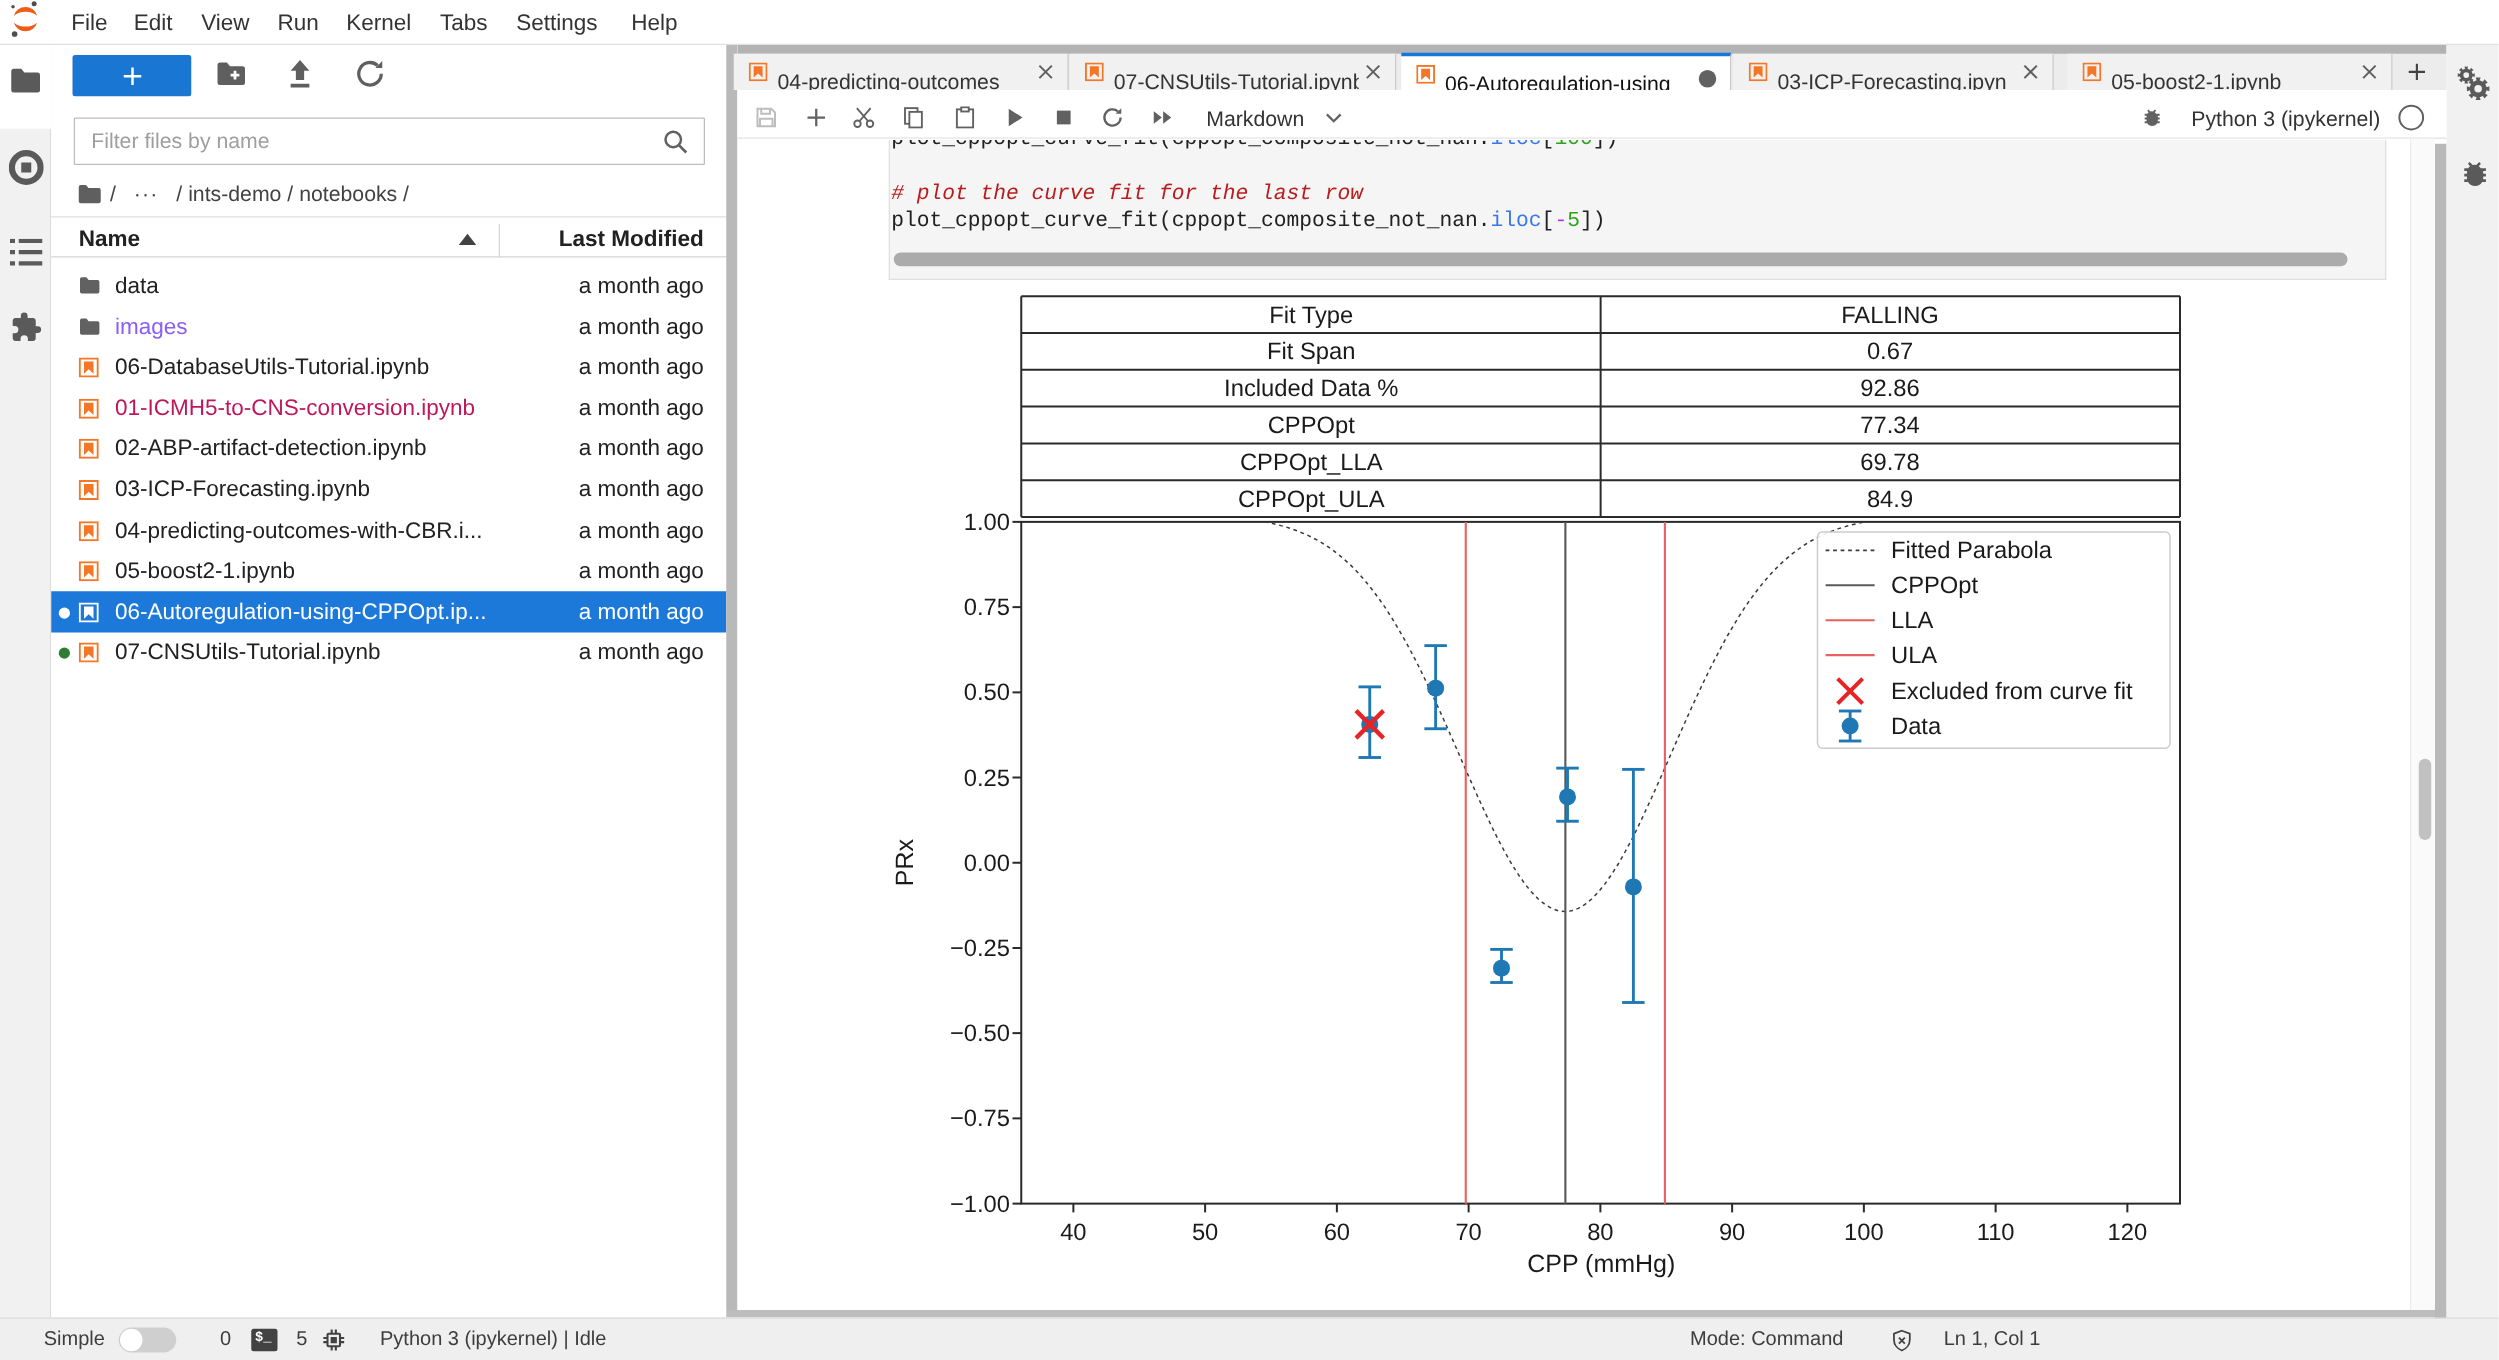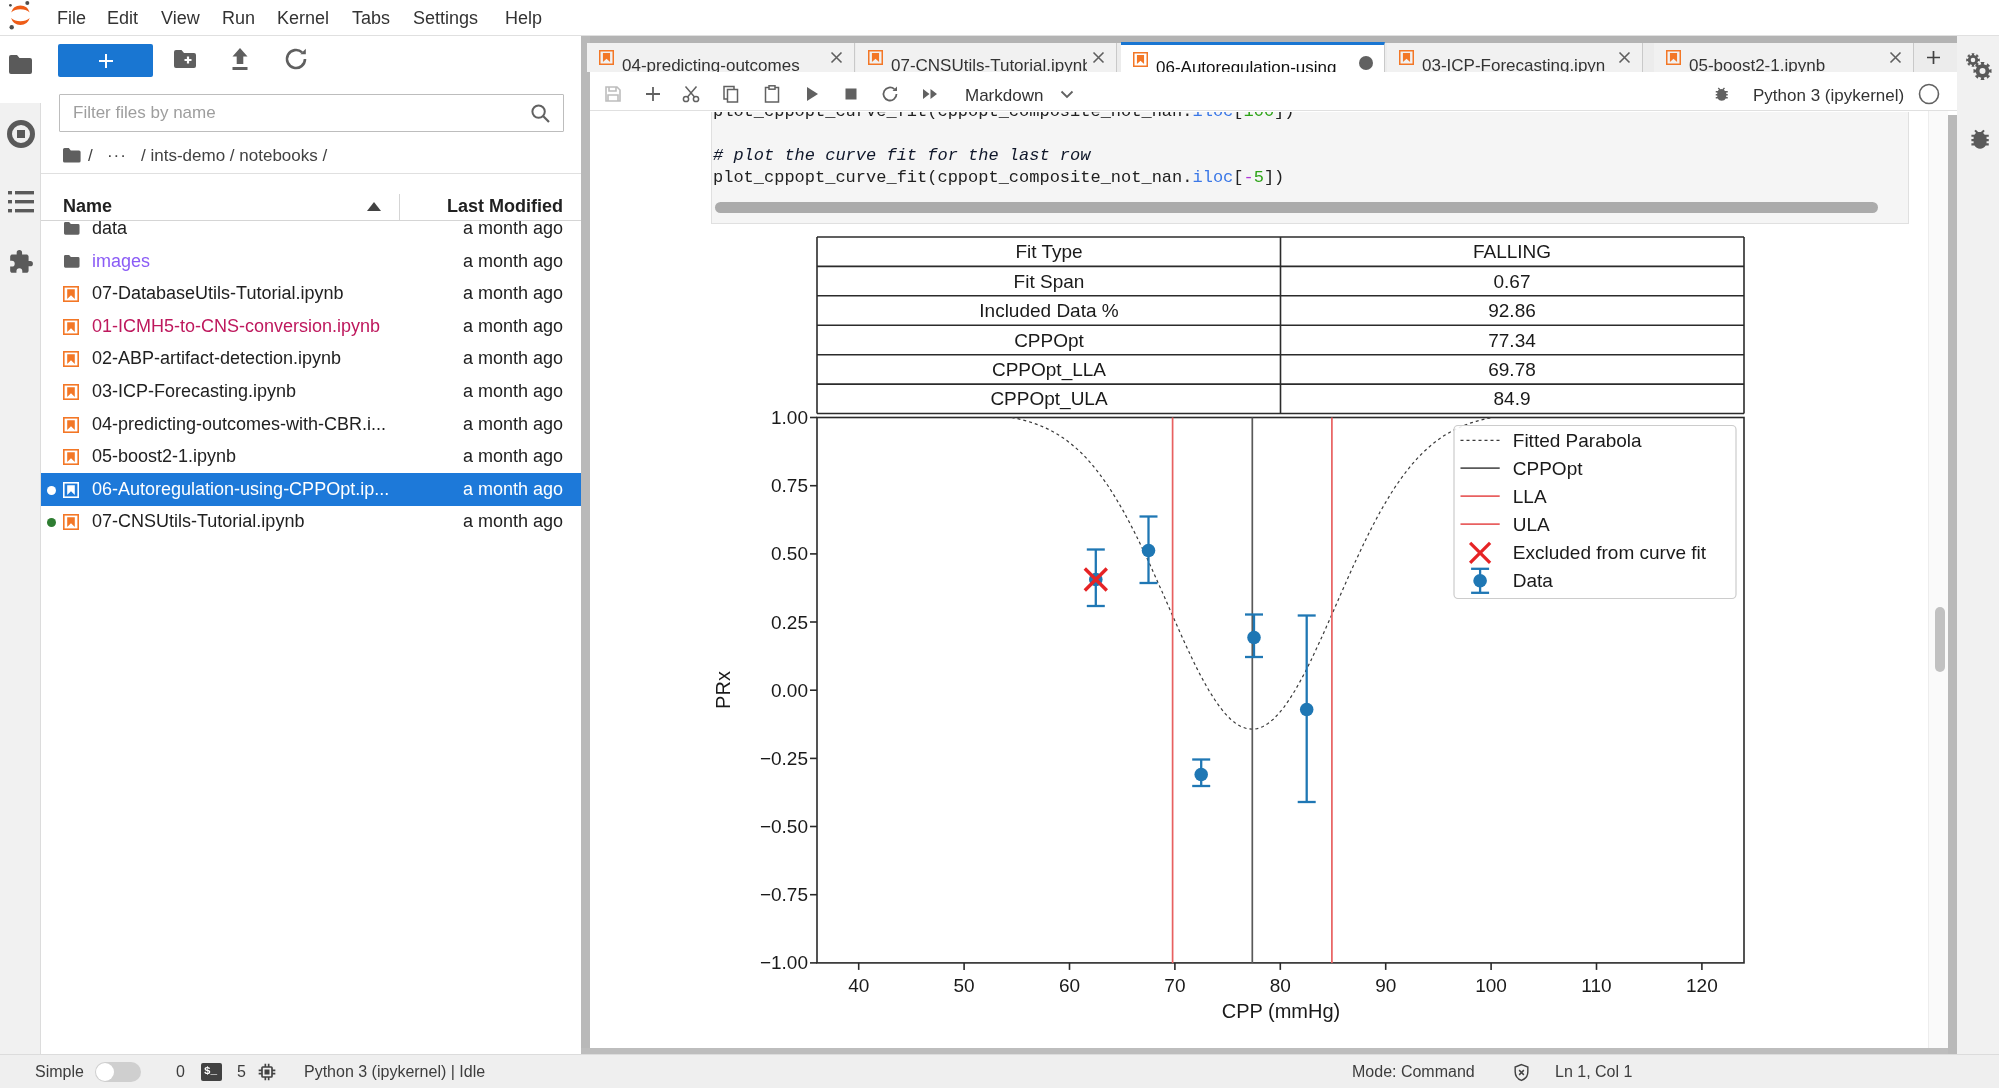--- a/index.html
+++ b/index.html
@@ -17,21 +17,21 @@
   border-right:1px solid #dcdcdc; }
 #railactive { position:absolute; left:0; top:0; width:41px; height:67px; background:#ffffff; }
 
 #fb { left:41px; top:36px; width:540px; height:1018px; background:#ffffff; }
 #newbtn { position:absolute; left:17px; top:8px; width:95px; height:33px;
   background:#1976d2; border-radius:2px; }
 #filter { position:absolute; left:18px; top:58px; width:505px; height:38px;
   border:1px solid #bdbdbd; background:#fff; border-radius:1px;
   font-size:17px; color:#9e9e9e; line-height:36px; padding-left:13px; }
 #crumbs { position:absolute; left:47px; top:110px; font-size:17px; color:#424242; }
-#fbheadrow { position:absolute; left:0px; top:157px; width:540px; height:28px;
+#fbheadrow { position:absolute; left:0px; top:142px; width:540px; height:28px;
   border-bottom:1px solid #d5d5d5; }
 .fbname { font-size:18px; color:#212121; position:absolute; left:51px; top:0;
   height:33px; line-height:33px; white-space:nowrap; }
 .fbdate { font-size:18px; color:#212121; position:absolute; right:18px; top:0;
   height:33px; line-height:33px; }
 .fbrow { position:absolute; left:0; width:540px; height:33px; }
 
 #fbdivider { left:581px; top:36px; width:9px; height:1012px; background:#b9b9b9; }
 #dockbottom { left:581px; top:1048px; width:1376px; height:6px; background:#bdbdbd; }
 #winscroll { left:1948px; top:115px; width:9px; height:939px; background:#b9b9b9; z-index:30; }
@@ -161,21 +161,21 @@
           <path d="M1 2.6 q0-1.6 1.6-1.6 h4.2 l2 2.4 H17 q1.6 0 1.6 1.6 v9 q0 1.6-1.6 1.6 H2.6 q-1.6 0-1.6-1.6 z" fill="#616161"></path>
         </svg>
         <div class="fbname" style="color:#8b5cf6">images</div>
         <div class="fbdate" style="color:#212121">a month ago</div>
       </div>
   <div class="fbrow" style="top:241px;background:transparent">
         <svg class="abs" style="left:22px;top:9px" width="16" height="16" viewBox="0 0 16 16">
           <rect x="0.8" y="0.8" width="14.4" height="14.4" fill="none" stroke="#f37726" stroke-width="1.6"></rect>
           <path d="M4.2 3.2 h7.6 v9.7 l-3.8 -3.6 l-3.8 3.6 z" fill="#f37726"></path>
         </svg>
-        <div class="fbname" style="color:#212121">07-DatabaseUtils-Tutorial.ipynb</div>
+        <div class="fbname" style="color:#212121">06-DatabaseUtils-Tutorial.ipynb</div>
         <div class="fbdate" style="color:#212121">a month ago</div>
       </div>
   <div class="fbrow" style="top:274px;background:transparent">
         <svg class="abs" style="left:22px;top:9px" width="16" height="16" viewBox="0 0 16 16">
           <rect x="0.8" y="0.8" width="14.4" height="14.4" fill="none" stroke="#f37726" stroke-width="1.6"></rect>
           <path d="M4.2 3.2 h7.6 v9.7 l-3.8 -3.6 l-3.8 3.6 z" fill="#f37726"></path>
         </svg>
         <div class="fbname" style="color:#be185d">01-ICMH5-to-CNS-conversion.ipynb</div>
         <div class="fbdate" style="color:#212121">a month ago</div>
       </div>
@@ -349,21 +349,21 @@
           <path fill="#616161" d="M20 8h-2.8a4.9 4.9 0 0 0-1.5-1.6l1.6-1.7L16 3.4l-2.2 2.2a5 5 0 0 0-2.6 0L9 3.4 7.7 4.7l1.6 1.7C8.7 6.8 8.2 7.4 7.8 8H5v2h2.1c0 .3-.1.7-.1 1v1H5v2h2v1c0 .3 0 .7.1 1H5v2h2.8c1 1.8 2.9 3 5.2 3s4.2-1.2 5.2-3H21v-2h-2.1c0-.3.1-.7.1-1v-1h2v-2h-2v-1c0-.3 0-.7-.1-1H21V8z"></path>
         </svg>
     <div class="abs" style="left:1163px;top:4px;height:39px;line-height:39px;font-size:17px;color:#333">Python 3 (ipykernel)</div>
     <svg class="abs" style="left:1328px;top:11px" width="22" height="22" viewBox="0 0 22 22">
           <circle cx="11" cy="11" r="9.5" fill="none" stroke="#616161" stroke-width="1.6"></circle>
         </svg>
       </div>
   <div id="nbarea">
     <div id="cell">
       <div class="codeline" style="top:-10px"><span style="color:#212121">plot_cppopt_curve_fit(cppopt_composite_not_nan.</span><span style="color:#3b78e7">iloc</span><span style="color:#212121">[</span><span style="color:#2da317">100</span><span style="color:#212121">])</span></div>
-      <div class="codeline" style="top:34px;color:#0f172a;font-style:italic"># plot the curve fit for the last row</div>
+      <div class="codeline" style="top:34px;color:#b91c1c;font-style:italic"># plot the curve fit for the last row</div>
       <div class="codeline" style="top:56px"><span style="color:#212121">plot_cppopt_curve_fit(cppopt_composite_not_nan.</span><span style="color:#3b78e7">iloc</span><span style="color:#212121">[</span><span style="color:#b036d8">-</span><span style="color:#2da317">5</span><span style="color:#212121">])</span></div>
     </div>
     <div id="hscroll">
           <div id="hthumb"></div>
         </div>
     <svg class="abs" style="left:0;top:0" width="1338" height="937" viewBox="0 0 1338 937">
 <g stroke="#2b2b2b" stroke-width="1.6" fill="none">
 <line x1="224" y1="126.0" x2="1151" y2="126.0"></line>
 <line x1="224" y1="155.4" x2="1151" y2="155.4"></line>
 <line x1="224" y1="184.8" x2="1151" y2="184.8"></line>

